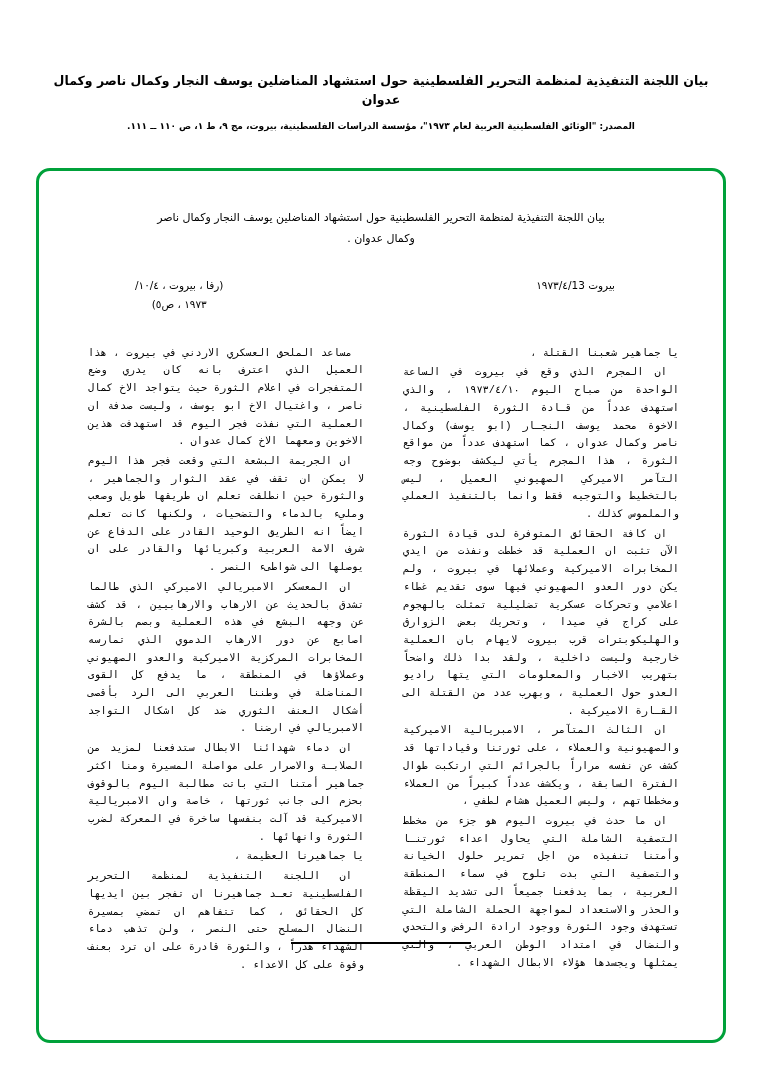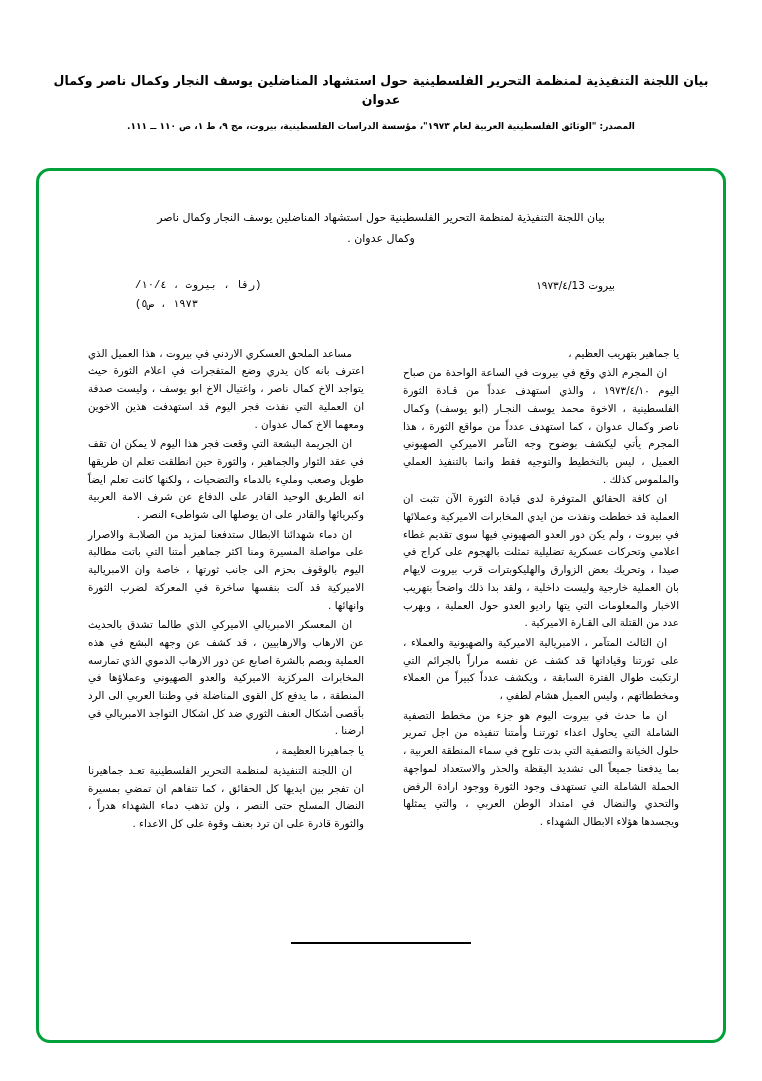--- a/index.html
+++ b/index.html
@@ -81,42 +81,42 @@
     line-height: 1.85;
     margin-bottom: 30px;
     direction: rtl;
   }
   .meta-right {
     text-align: right;
     padding-right: 64px;
     white-space: pre-line;
   }
   .meta-left {
-    text-align: left;
+    text-align: center;
     padding-left: 52px;
     white-space: pre-line;
-    font-family: Liberation Mono, monospace;
   }
   .cols {
     display: flex;
     flex-direction: row;
     justify-content: space-between;
     direction: rtl;
     gap: 34px;
   }
   .col {
     width: 48%;
     font-size: 10.3px;
     line-height: 1.72;
     text-align: justify;
     direction: rtl;
   }
   .col p {
     margin: 0 0 2px 5px;
     text-indent: 12px;
+    font-family: Liberation Mono, monospace;
   }
   .col p.noindent {
     text-indent: 0;
   }
   .rule {
     position: absolute;
     bottom: 92px;
     left: 0;
     width: 100%;
     text-align: center;
@@ -144,31 +144,31 @@
       <div class="stmt-title">بيان اللجنة التنفيذية لمنظمة التحرير الفلسطينية حول استشهاد المناضلين يوسف النجار وكمال ناصر وكمال عدوان .</div>
 
       <div class="meta-row">
         <div class="meta-right">بيروت ١٩٧٣/٤/13</div>
         <div class="meta-left">(رفا ، بيروت ، ١٠/٤/
 ١٩٧٣ ، ص٥)</div>
       </div>
 
       <div class="cols">
         <div class="col">
-          <p class="noindent">يا جماهير بتهريب العظيم ،</p>
+          <p class="noindent">يا جماهير شعبنا القتلة ،</p>
           <p>ان المجرم الذي وقع في بيروت في الساعة الواحدة من صباح اليوم ١٩٧٣/٤/١٠ ، والذي استهدف عدداً من قـادة الثورة الفلسطينية ، الاخوة محمد يوسف النجـار (ابو يوسف) وكمال ناصر وكمال عدوان ، كما استهدف عدداً من مواقع الثورة ، هذا المجرم يأتي ليكشف بوضوح وجه التآمر الاميركي الصهيوني العميل ، ليس بالتخطيط والتوجيه فقط وانما بالتنفيذ العملي والملموس كذلك .</p>
           <p>ان كافة الحقائق المتوفرة لدى قيادة الثورة الآن تثبت ان العملية قد خططت ونفذت من ايدي المخابرات الاميركية وعملائها في بيروت ، ولم يكن دور العدو الصهيوني فيها سوى تقديم غطاء اعلامي وتحركات عسكرية تضليلية تمثلت بالهجوم على كراج في صيدا ، وتحريك بعض الزوارق والهليكوبترات قرب بيروت لايهام بان العملية خارجية وليست داخلية ، ولقد بدا ذلك واضحاً بتهريب الاخبار والمعلومات التي يتها راديو العدو حول العملية ، وبهرب عدد من القتلة الى القـارة الاميركية .</p>
           <p>ان الثالث المتآمر ، الامبريالية الاميركية والصهيونية والعملاء ، على ثورتنا وقياداتها قد كشف عن نفسه مراراً بالجرائم التي ارتكبت طوال الفترة السابقة ، ويكشف عدداً كبيراً من العملاء ومخططاتهم ، وليس العميل هشام لطفي ،</p>
           <p>ان ما حدث في بيروت اليوم هو جزء من مخطط التصفية الشاملة التي يحاول اعداء ثورتنـا وأمتنا تنفيذه من اجل تمرير حلول الخيانة والتصفية التي بدت تلوح في سماء المنطقة العربية ، بما يدفعنا جميعاً الى تشديد اليقظة والحذر والاستعداد لمواجهة الحملة الشاملة التي تستهدف وجود الثورة ووجود ارادة الرفض والتحدي والنضال في امتداد الوطن العربي ، والتي يمثلها ويجسدها هؤلاء الابطال الشهداء .</p>
         </div>
         <div class="col">
           <p>مساعد الملحق العسكري الاردني في بيروت ، هذا العميل الذي اعترف بانه كان يدري وضع المتفجرات في اعلام الثورة حيث يتواجد الاخ كمال ناصر ، واغتيال الاخ ابو يوسف ، وليست صدفة ان العملية التي نفذت فجر اليوم قد استهدفت هذين الاخوين ومعهما الاخ كمال عدوان .</p>
           <p>ان الجريمة البشعة التي وقعت فجر هذا اليوم لا يمكن ان تقف في عقد الثوار والجماهير ، والثورة حين انطلقت تعلم ان طريقها طويل وصعب ومليء بالدماء والتضحيات ، ولكنها كانت تعلم ايضاً انه الطريق الوحيد القادر على الدفاع عن شرف الامة العربية وكبريائها والقادر على ان يوصلها الى شواطىء النصر .</p>
+          <p>ان المعسكر الامبريالي الاميركي الذي طالما تشدق بالحديث عن الارهاب والارهابيين ، قد كشف عن وجهه البشع في هذه العملية وبصم بالشرة اصابع عن دور الارهاب الدموي الذي تمارسه المخابرات المركزية الاميركية والعدو الصهيوني وعملاؤها في المنطقة ، ما يدفع كل القوى المناضلة في وطننا العربي الى الرد بأقصى أشكال العنف الثوري ضد كل اشكال التواجد الامبريالي في ارضنا .</p>
           <p>ان دماء شهدائنا الابطال ستدفعنا لمزيد من الصلابـة والاصرار على مواصلة المسيرة ومنا اكثر جماهير أمتنا التي باتت مطالبة اليوم بالوقوف بحزم الى جانب ثورتها ، خاصة وان الامبريالية الاميركية قد آلت بنفسها ساخرة في المعركة لضرب الثورة وانهائها .</p>
-          <p>ان المعسكر الامبريالي الاميركي الذي طالما تشدق بالحديث عن الارهاب والارهابيين ، قد كشف عن وجهه البشع في هذه العملية وبصم بالشرة اصابع عن دور الارهاب الدموي الذي تمارسه المخابرات المركزية الاميركية والعدو الصهيوني وعملاؤها في المنطقة ، ما يدفع كل القوى المناضلة في وطننا العربي الى الرد بأقصى أشكال العنف الثوري ضد كل اشكال التواجد الامبريالي في ارضنا .</p>
           <p class="noindent">يا جماهيرنا العظيمة ،</p>
           <p>ان اللجنة التنفيذية لمنظمة التحرير الفلسطينية تعـد جماهيرنا ان تفجر بين ايديها كل الحقائق ، كما تتفاهم ان تمضي بمسيرة النضال المسلح حتى النصر ، ولن تذهب دماء الشهداء هدراً ، والثورة قادرة على ان ترد بعنف وقوة على كل الاعداء .</p>
         </div>
       </div>
 
       <div class="rule"><span></span></div>
     </div>
   </div>
 </div>
 

